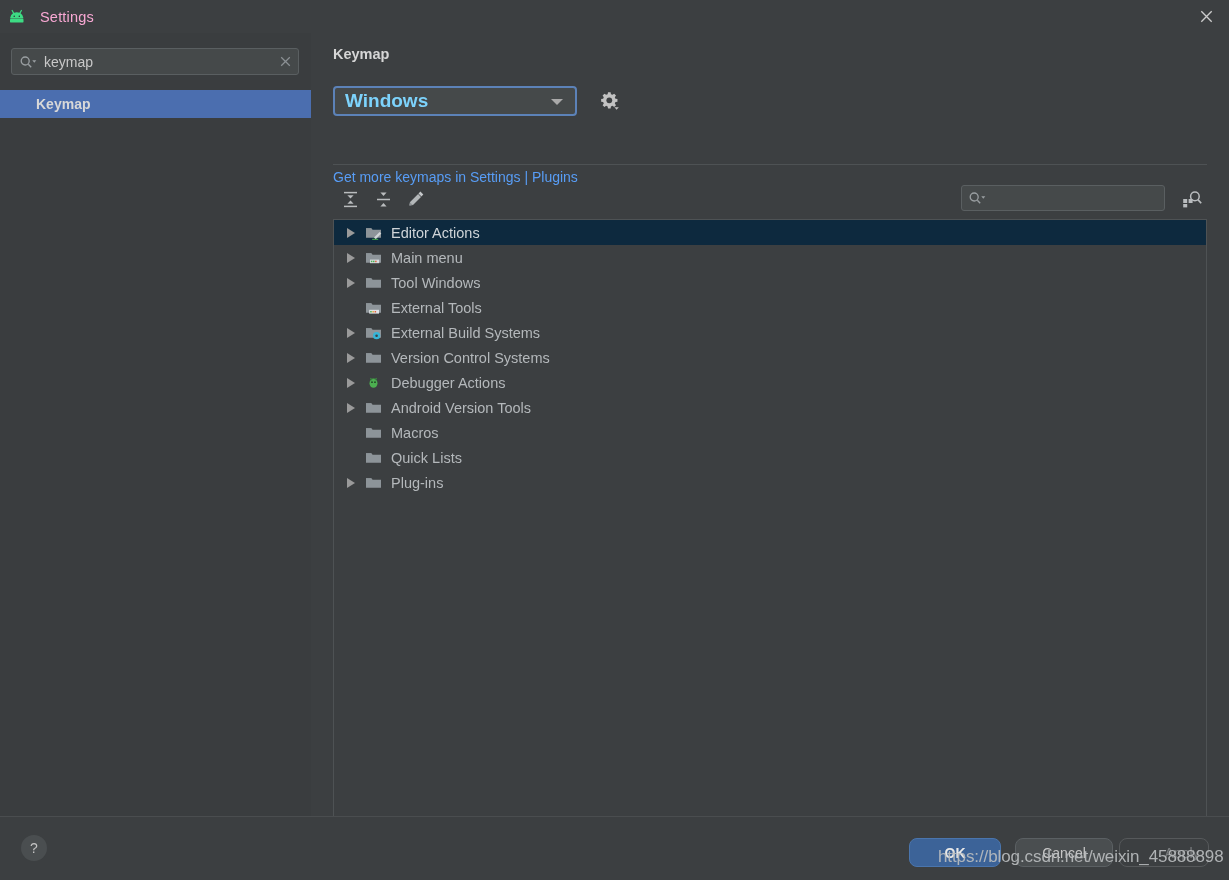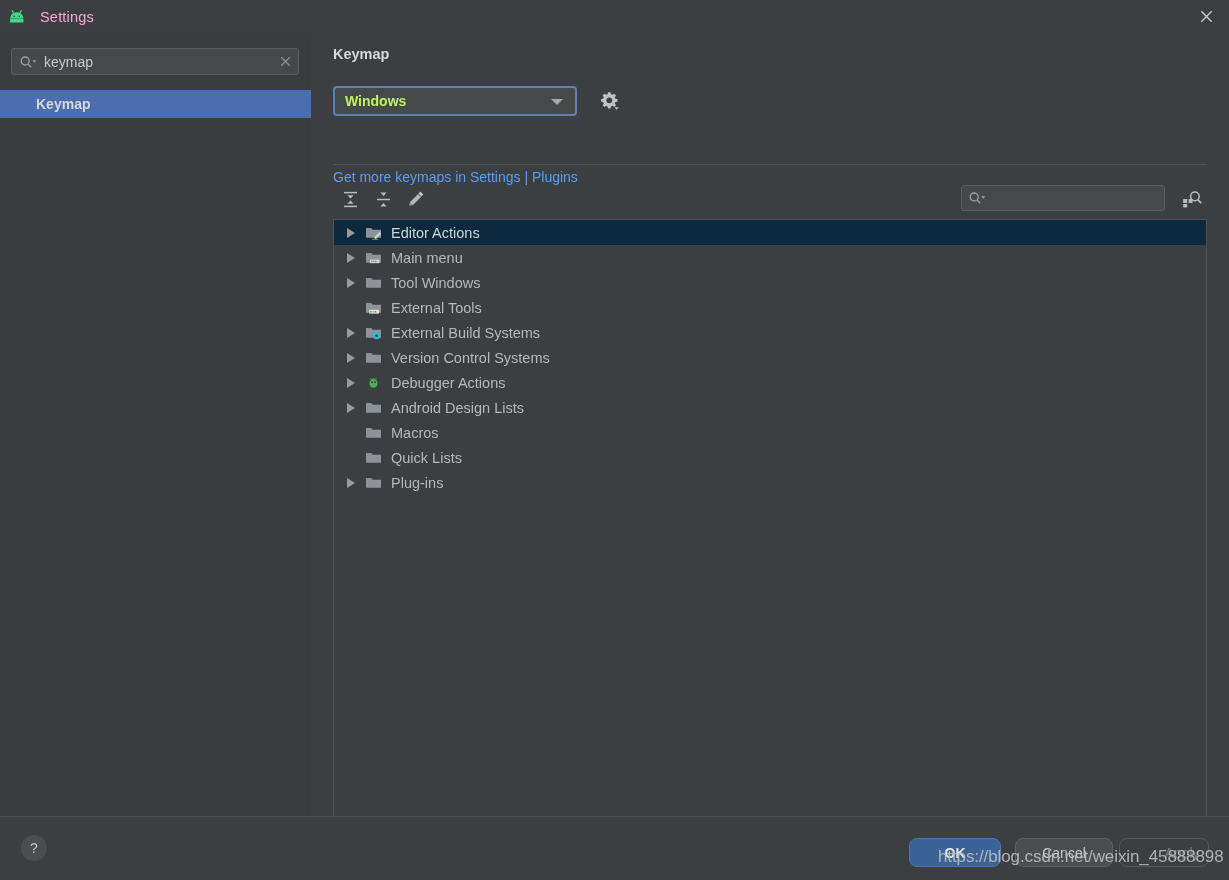--- a/index.html
+++ b/index.html
@@ -78,21 +78,21 @@
     font-size: 14.5px; font-weight: bold; color: #d6d6d6;
   }
   .keymap-combo {
     position: absolute; left: 22px; top: 53px; width: 244px; height: 30px;
     background: #45494a;
     border: 2px solid #5c82b8;
     border-radius: 4px;
     display: flex; align-items: center;
   }
   .keymap-combo-label {
-    margin-left: 10px; font-size: 14px; font-weight: bold; color: #bef264;
+    margin-left: 10px; font-size: 19px; font-weight: bold; color: #7dd3fc;
     white-space: nowrap;
   }
   .keymap-combo-arrow {
     position: absolute; right: 12px; top: 11px;
     width: 0; height: 0;
     border-left: 6px solid transparent;
     border-right: 6px solid transparent;
     border-top: 6px solid #a9a9a9;
   }
   .gear-btn {
@@ -435,21 +435,21 @@
         <div class="tree-row">
           <span class="tree-arrow">
             <i></i>
           </span>
           <span class="tree-icon">
             <svg width="17" height="15" viewBox="0 0 17 15">
               <path d="M1 3.2 h5.2 l1.3 1.6 H16 v8.0 H1 Z" fill="#8d9499"></path>
               <path d="M1 3.2 h5.2 l1.3 1.6 H1 Z" fill="#8d9499"></path>
             </svg>
           </span>
-          <span class="tree-label">Android Design Lists</span>
+          <span class="tree-label">Android Version Tools</span>
         </div>
         <div class="tree-row">
           <span class="tree-arrow"></span>
           <span class="tree-icon">
             <svg width="17" height="15" viewBox="0 0 17 15">
               <path d="M1 3.2 h5.2 l1.3 1.6 H16 v8.0 H1 Z" fill="#8d9499"></path>
               <path d="M1 3.2 h5.2 l1.3 1.6 H1 Z" fill="#8d9499"></path>
             </svg>
           </span>
           <span class="tree-label">Macros</span>

